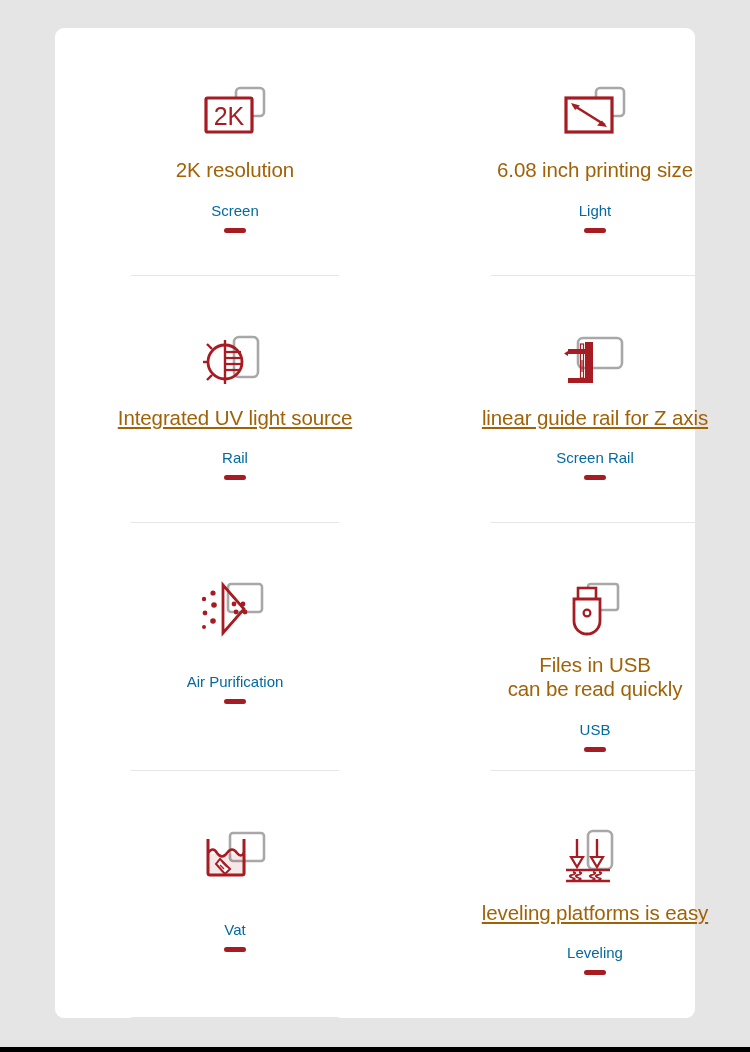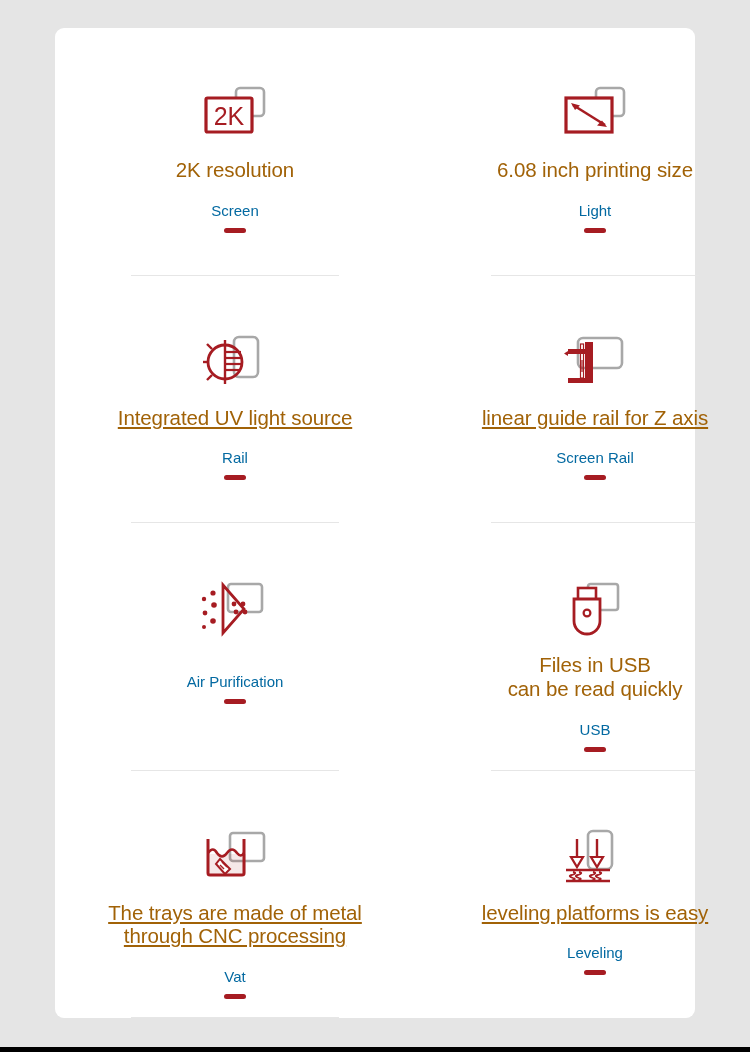--- a/index.html
+++ b/index.html
@@ -212,22 +212,20 @@
           <svg width="86" height="62" viewBox="0 0 86 62">
             <rect x="38" y="6" width="34" height="28" rx="3" fill="none" stroke="#a8a8a8" stroke-width="2.6"></rect>
             <path d="M16 12 v34 a2 2 0 0 0 2 2 h32 a2 2 0 0 0 2 -2 v-34" fill="none" stroke="#a61c22" stroke-width="3"></path>
             <path d="M16 26 q5 -7 9 0 q5 7 10 0 q5 -7 10 0 q4 5 7 0" fill="none" stroke="#a61c22" stroke-width="2.6"></path>
             <rect x="16" y="27" width="38" height="21" fill="#a61c22" opacity="0.1"></rect>
             <path d="M28 32 L38 42 L33 47 L24 37 Z" fill="#fff" stroke="#a61c22" stroke-width="2"></path>
             <line x1="28" y1="38" x2="32" y2="42" stroke="#a61c22" stroke-width="1.4"></line>
             <line x1="30" y1="35" x2="35" y2="40" stroke="#a61c22" stroke-width="1.4"></line>
           </svg>
         </div>
-        <div class="title">The trays are made of metal
-through CNC processing</div>
         <div class="subtitle">Vat</div>
         <div class="dash"></div>
         <div class="divider"></div>
       </div>
 
       <div class="cell cell-wide no-div">
         <div class="icon-wrap">
           <svg width="86" height="62" viewBox="0 0 86 62">
             <rect x="36" y="4" width="24" height="38" rx="5" fill="none" stroke="#a8a8a8" stroke-width="2.6"></rect>
             <line x1="25" y1="12" x2="25" y2="30" stroke="#a61c22" stroke-width="2.4"></line>

